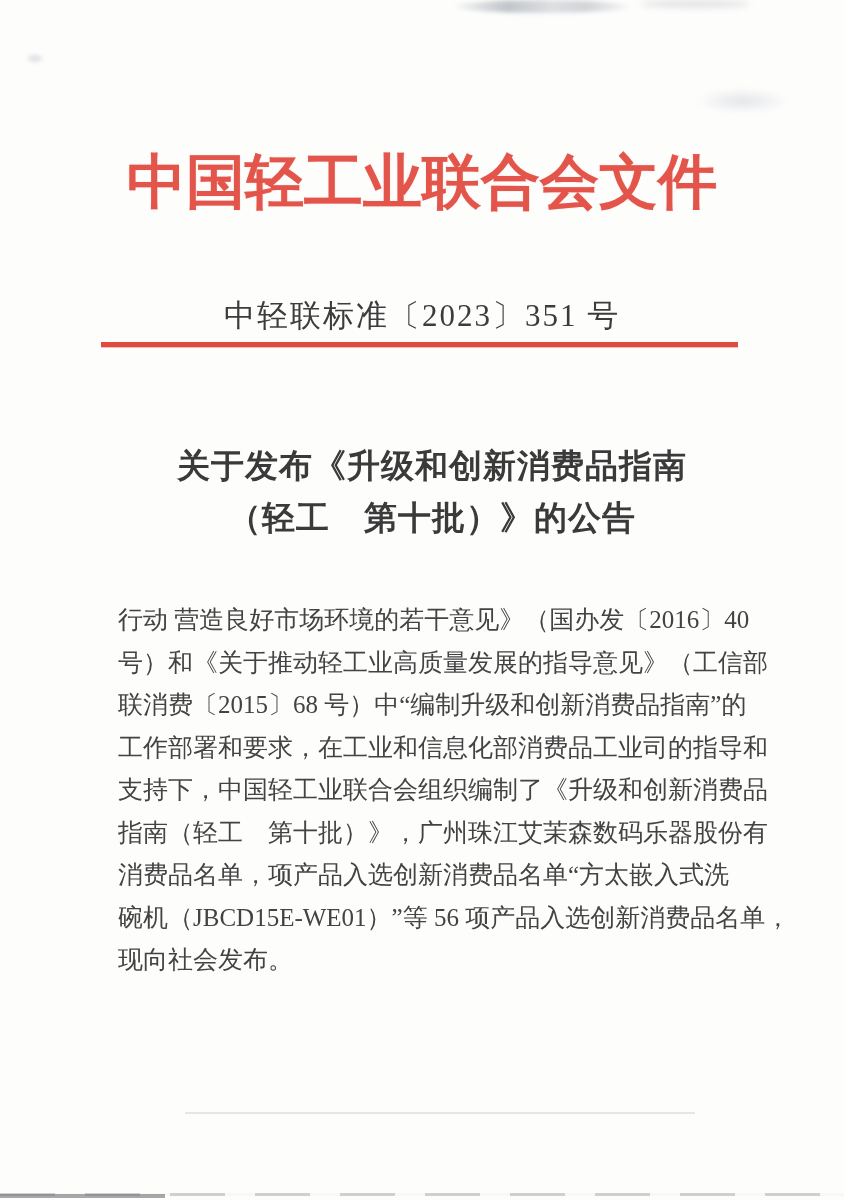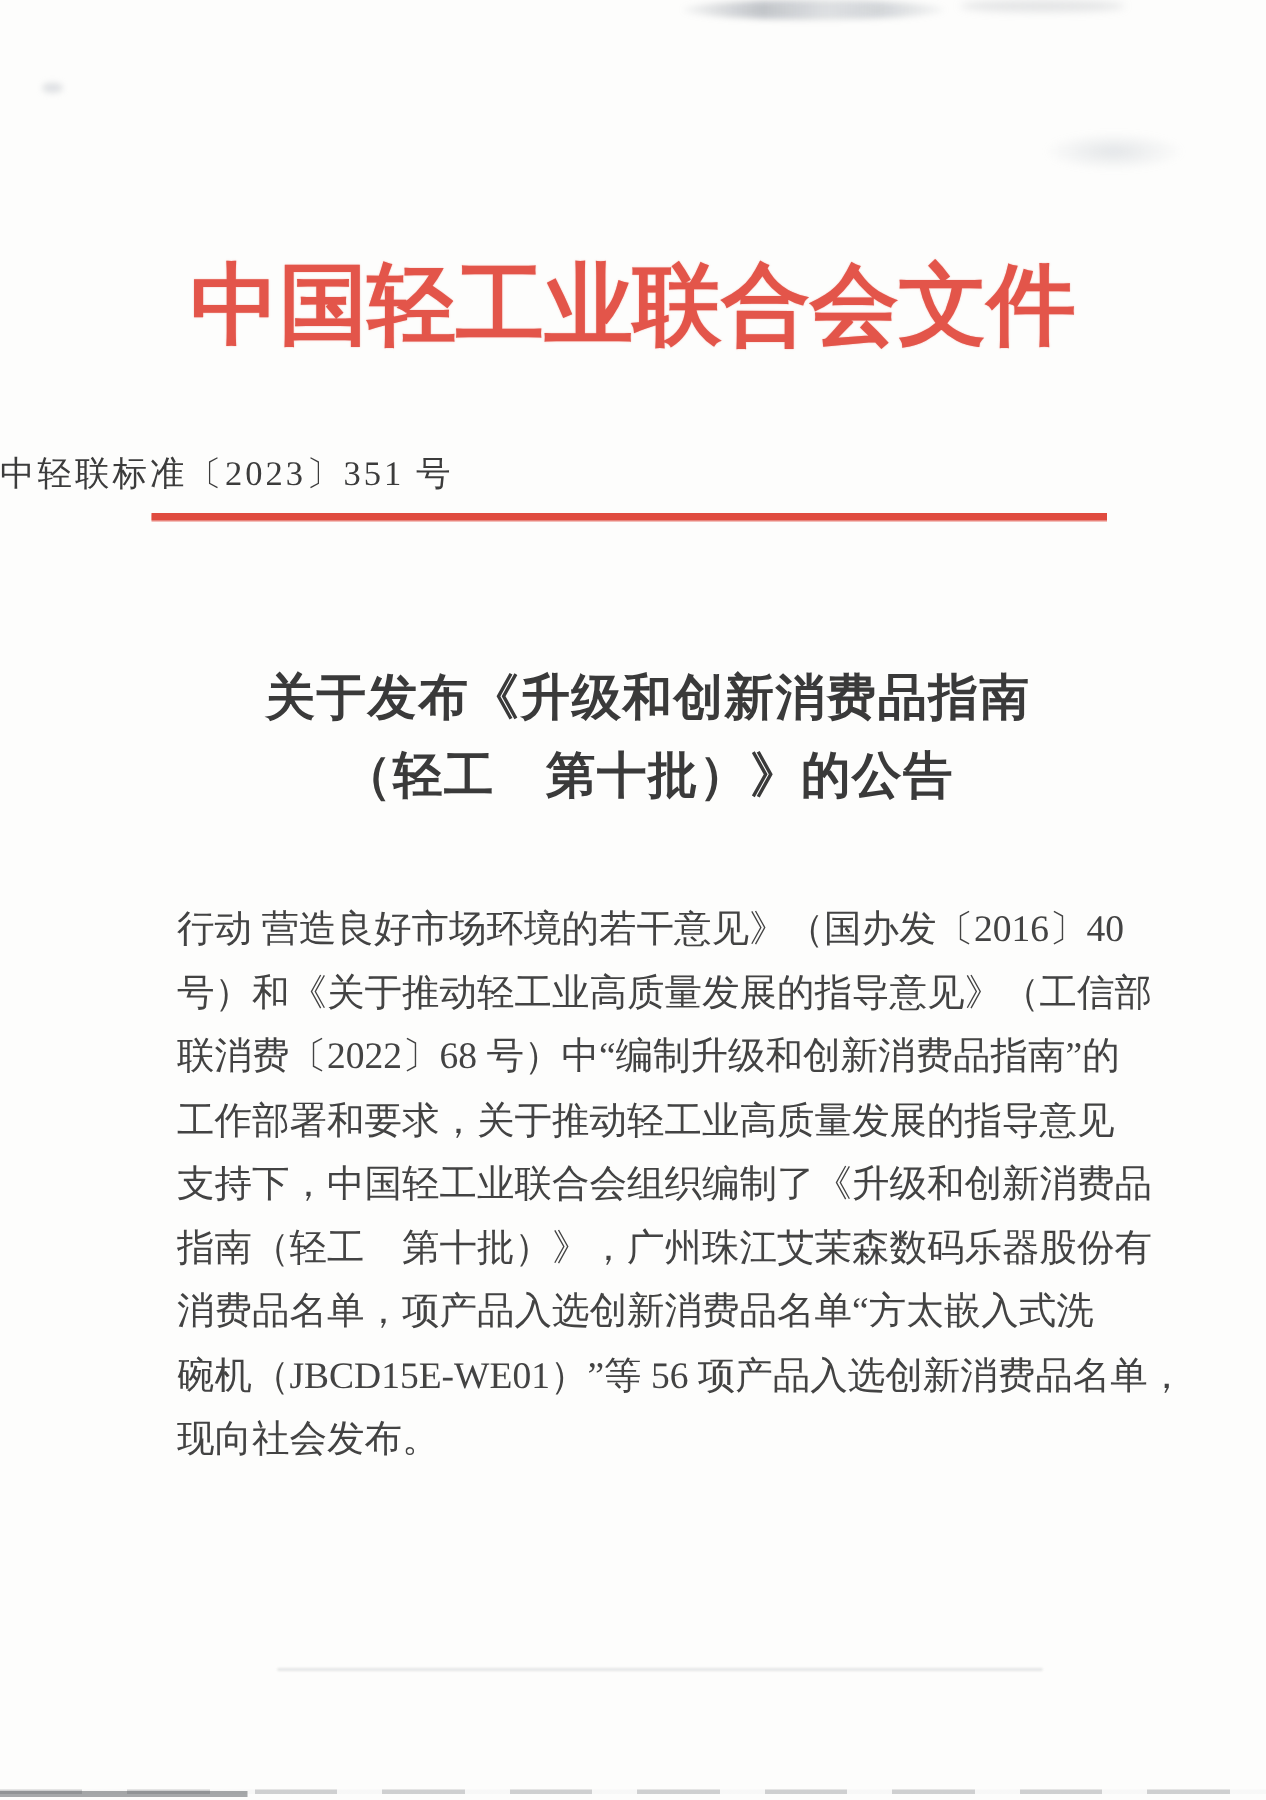--- a/index.html
+++ b/index.html
@@ -13,40 +13,41 @@
     height: 1200px;
     margin: 0 auto;
     background: #fdfdfc;
     overflow: hidden;
     font-family: "Liberation Serif", "DejaVu Serif", serif;
   }
 
   
   .org-title {
     position: absolute;
-    top: 165px;
+    top: 144px;
     left: 0;
     width: 100%;
     text-align: center;
     font-size: 59px;
     line-height: 76px;
     font-weight: bold;
     letter-spacing: 0px;
     color: var(--header-red, #e3554a);
     text-shadow: 0 0 1px rgba(232, 98, 88, 0.55);
     white-space: nowrap;
   }
 
   
   .doc-number {
     position: absolute;
     top: 301px;
     left: 0;
     width: 100%;
-    font-size: 23px;
+    text-align: center;
+    font-size: 31px;
     line-height: 30px;
     letter-spacing: 2px;
     color: #3c3c3c;
     white-space: nowrap;
   }
 
   
   .red-rule {
     position: absolute;
     top: 342px;
@@ -155,22 +156,22 @@
   <div class="red-rule"></div>
 
   <div class="announcement-title">
     <div class="t-line">关于发布《升级和创新消费品指南</div>
     <div class="t-line">（轻工　第十批）》的公告</div>
   </div>
 
   <div class="body-block">
     <div class="body-line">行动 营造良好市场环境的若干意见》（国办发〔2016〕40</div>
     <div class="body-line">号）和《关于推动轻工业高质量发展的指导意见》（工信部</div>
-    <div class="body-line">联消费〔2022〕68 号）中“编制升级和创新消费品指南”的</div>
-    <div class="body-line">工作部署和要求，关于推动轻工业高质量发展的指导意见</div>
+    <div class="body-line">联消费〔2015〕68 号）中“编制升级和创新消费品指南”的</div>
+    <div class="body-line">工作部署和要求，在工业和信息化部消费品工业司的指导和</div>
     <div class="body-line">支持下，中国轻工业联合会组织编制了《升级和创新消费品</div>
     <div class="body-line">指南（轻工　第十批）》，广州珠江艾茉森数码乐器股份有</div>
     <div class="body-line">消费品名单，项产品入选创新消费品名单“方太嵌入式洗</div>
     <div class="body-line">碗机（JBCD15E-WE01）”等 56 项产品入选创新消费品名单，</div>
     <div class="body-line last-line">现向社会发布。</div>
   </div>
 
 </div>
 
 </body></html>

